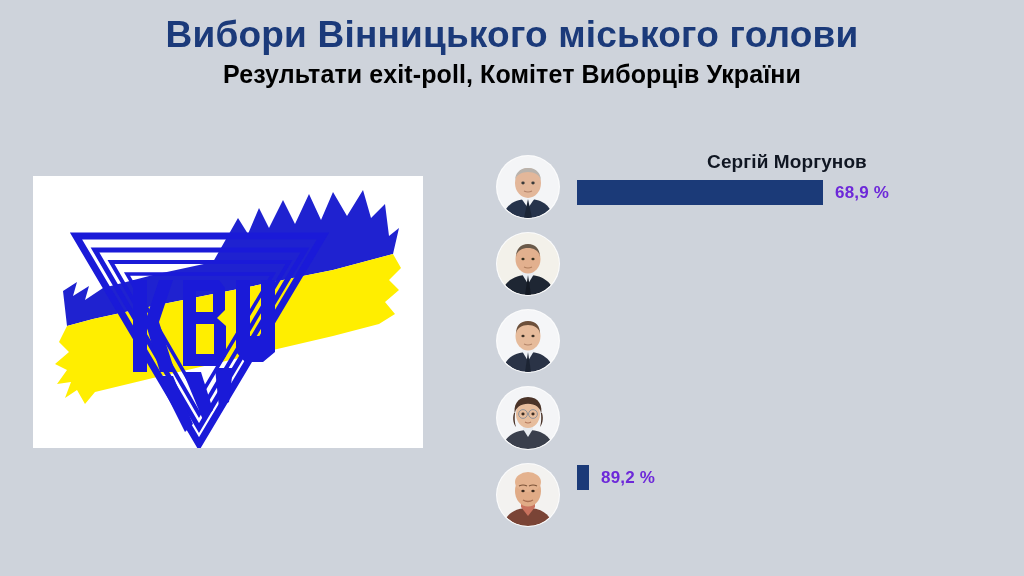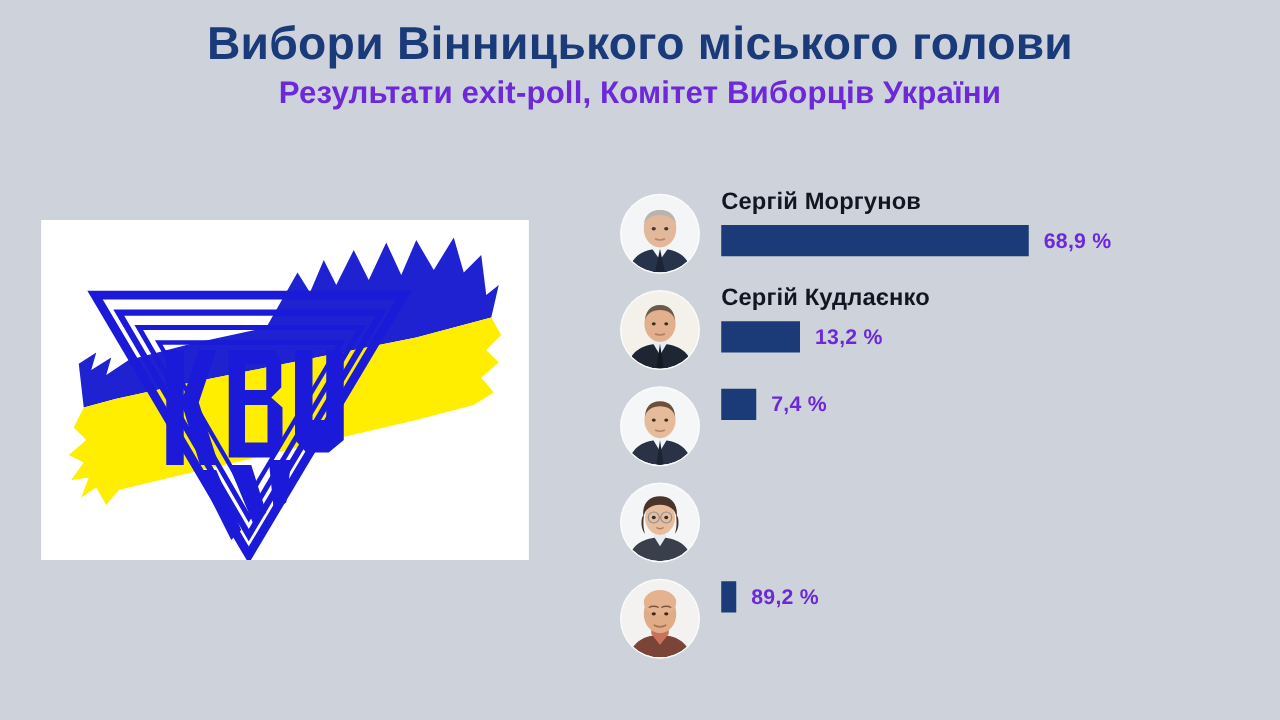--- a/index.html
+++ b/index.html
@@ -28,21 +28,21 @@
     font-weight: bold;
     color: #1b3a7a;
     letter-spacing: 0.2px;
     line-height: 1.12;
     white-space: nowrap;
   }
   .subtitle {
     margin-top: 6px;
     font-size: 25px;
     font-weight: bold;
-    color: #6d28d9;
+    color: #000000;
     letter-spacing: 0.1px;
     line-height: 1.1;
     white-space: nowrap;
   }
 
   
   .logo-panel {
     position: absolute;
     left: 33px;
     top: 176px;
@@ -60,20 +60,21 @@
   
   .results {
     position: absolute;
     left: 497px;
     top: 148px;
     width: 500px;
   }
   .result-row {
     position: relative;
     height: 77px;
+    text-align: center;
   }
   .avatar {
     position: absolute;
     left: 0;
     top: 8px;
     width: 62px;
     height: 62px;
     border-radius: 50%;
     overflow: hidden;
     background: #fdfdfd;
@@ -212,27 +213,20 @@
           <path d="M25 41 L31 51 L37 41 L37 35 L25 35 Z" fill="#e9edf2"></path>
           <path d="M31 42 L28 62 L34 62 Z" fill="#141a24"></path>
           <ellipse cx="31" cy="26" rx="12.5" ry="14.5" fill="#e2b08e"></ellipse>
           <path d="M19 24 C20 12 42 12 43 24 C43 17 39 11 31 11 C23 11 19 17 19 24 Z" fill="#6a5a4a"></path>
           <ellipse cx="26" cy="26" rx="1.6" ry="1.3" fill="#35301f"></ellipse>
           <ellipse cx="36" cy="26" rx="1.6" ry="1.3" fill="#35301f"></ellipse>
           <path d="M27 34 Q31 36 35 34" stroke="#b07f5e" stroke-width="1.2" fill="none"></path>
         </g>
       </svg>
     </div>
-    <div class="row-body">
-      <div class="cand-name">Сергій Кудлаєнко</div>
-      <div class="bar-line">
-        <div class="bar" style="width:63px"></div>
-        <div class="pct">13,2 %</div>
-      </div>
-    </div>
   </div>
 
   <div class="result-row">
     <div class="avatar">
       <svg viewBox="0 0 62 62">
         <circle cx="31" cy="31" r="31" fill="#fbfbfb"></circle>
         <g clip-path="url(#c3)">
           <clipPath id="c3">
               <circle cx="31" cy="31" r="31"></circle>
             </clipPath>
@@ -242,24 +236,20 @@
           <path d="M31 42 L28 62 L34 62 Z" fill="#1c2433"></path>
           <ellipse cx="31" cy="26" rx="12.5" ry="14.5" fill="#e6bb9b"></ellipse>
           <path d="M19 24 C20 12 42 12 43 24 C43 16 39 11 31 11 C23 11 19 16 19 24 Z" fill="#6b4f3a"></path>
           <ellipse cx="26" cy="26" rx="1.6" ry="1.3" fill="#3a3026"></ellipse>
           <ellipse cx="36" cy="26" rx="1.6" ry="1.3" fill="#3a3026"></ellipse>
           <path d="M27 34 Q31 36 35 34" stroke="#b4866a" stroke-width="1.2" fill="none"></path>
         </g>
       </svg>
     </div>
     <div class="row-body">
-      <div class="bar-line">
-        <div class="bar" style="width:28px"></div>
-        <div class="pct">7,4 %</div>
-      </div>
     </div>
   </div>
 
   <div class="result-row">
     <div class="avatar">
       <svg viewBox="0 0 62 62">
         <circle cx="31" cy="31" r="31" fill="#fbfbfb"></circle>
         <g clip-path="url(#c4)">
           <clipPath id="c4">
               <circle cx="31" cy="31" r="31"></circle>

